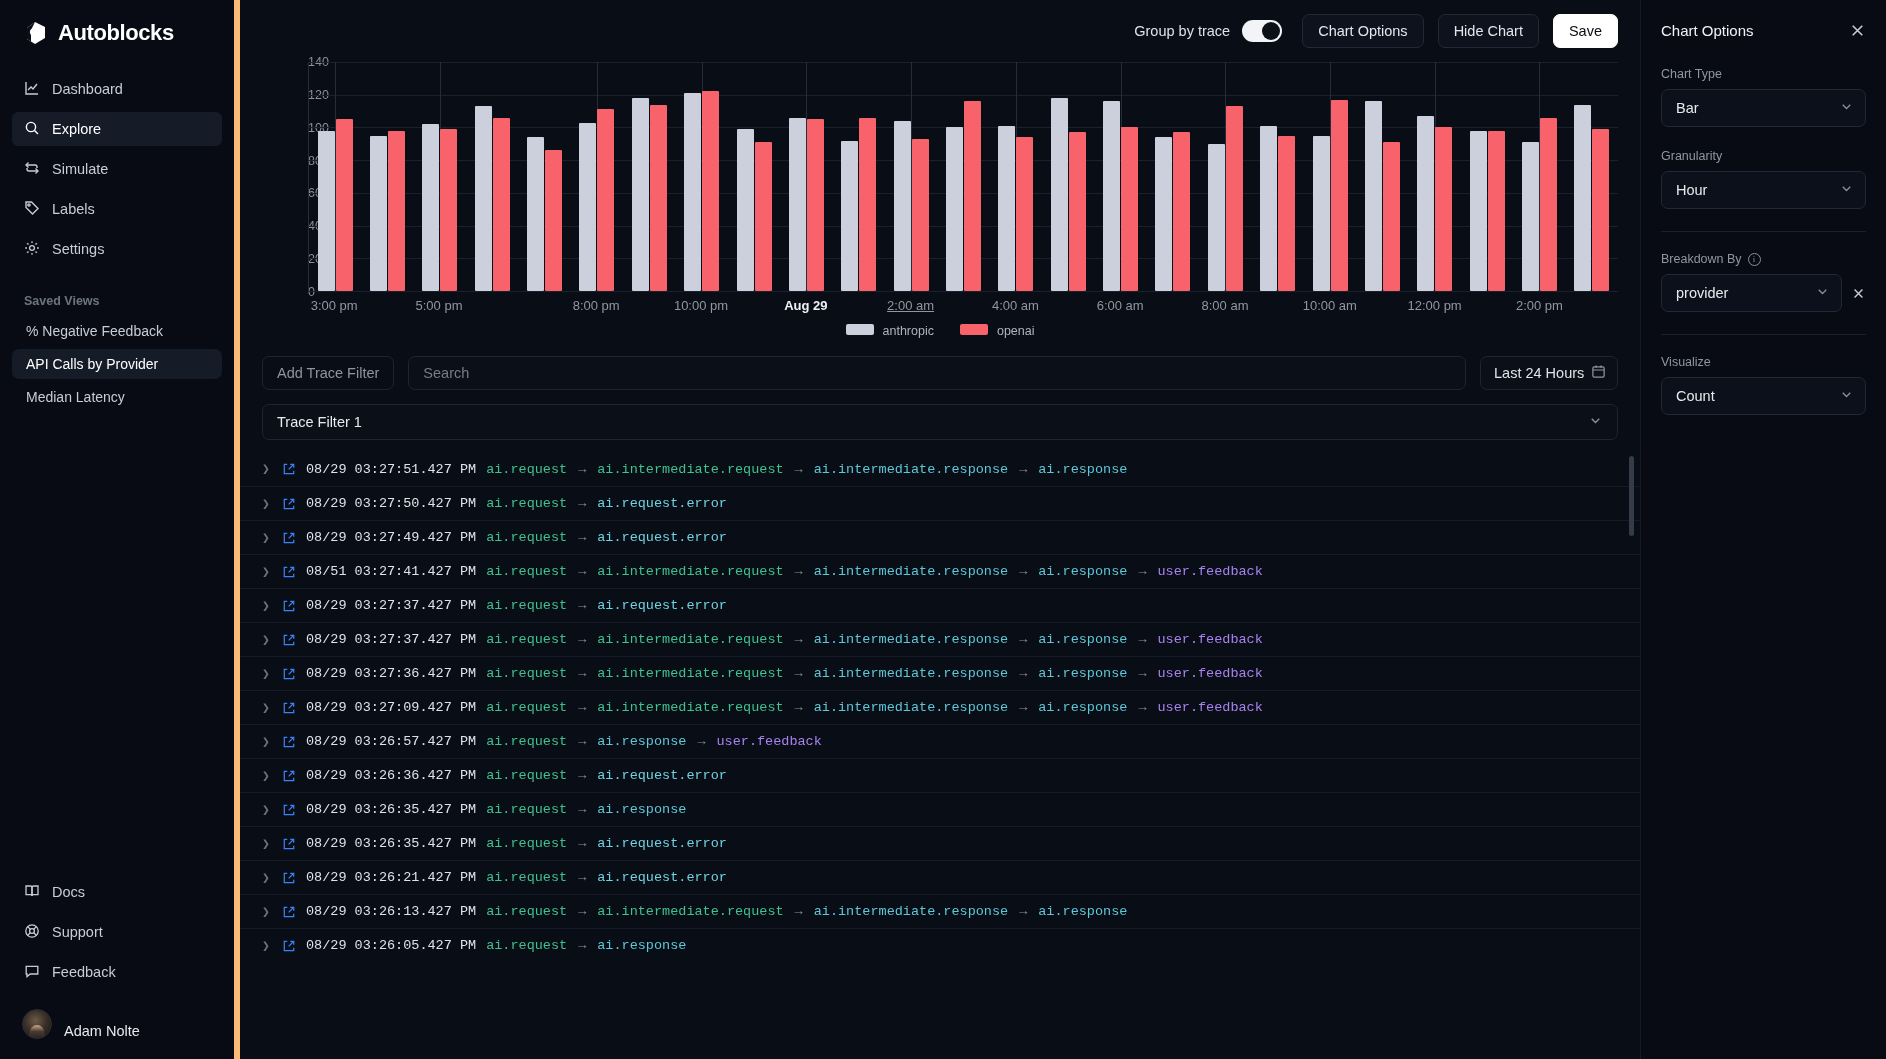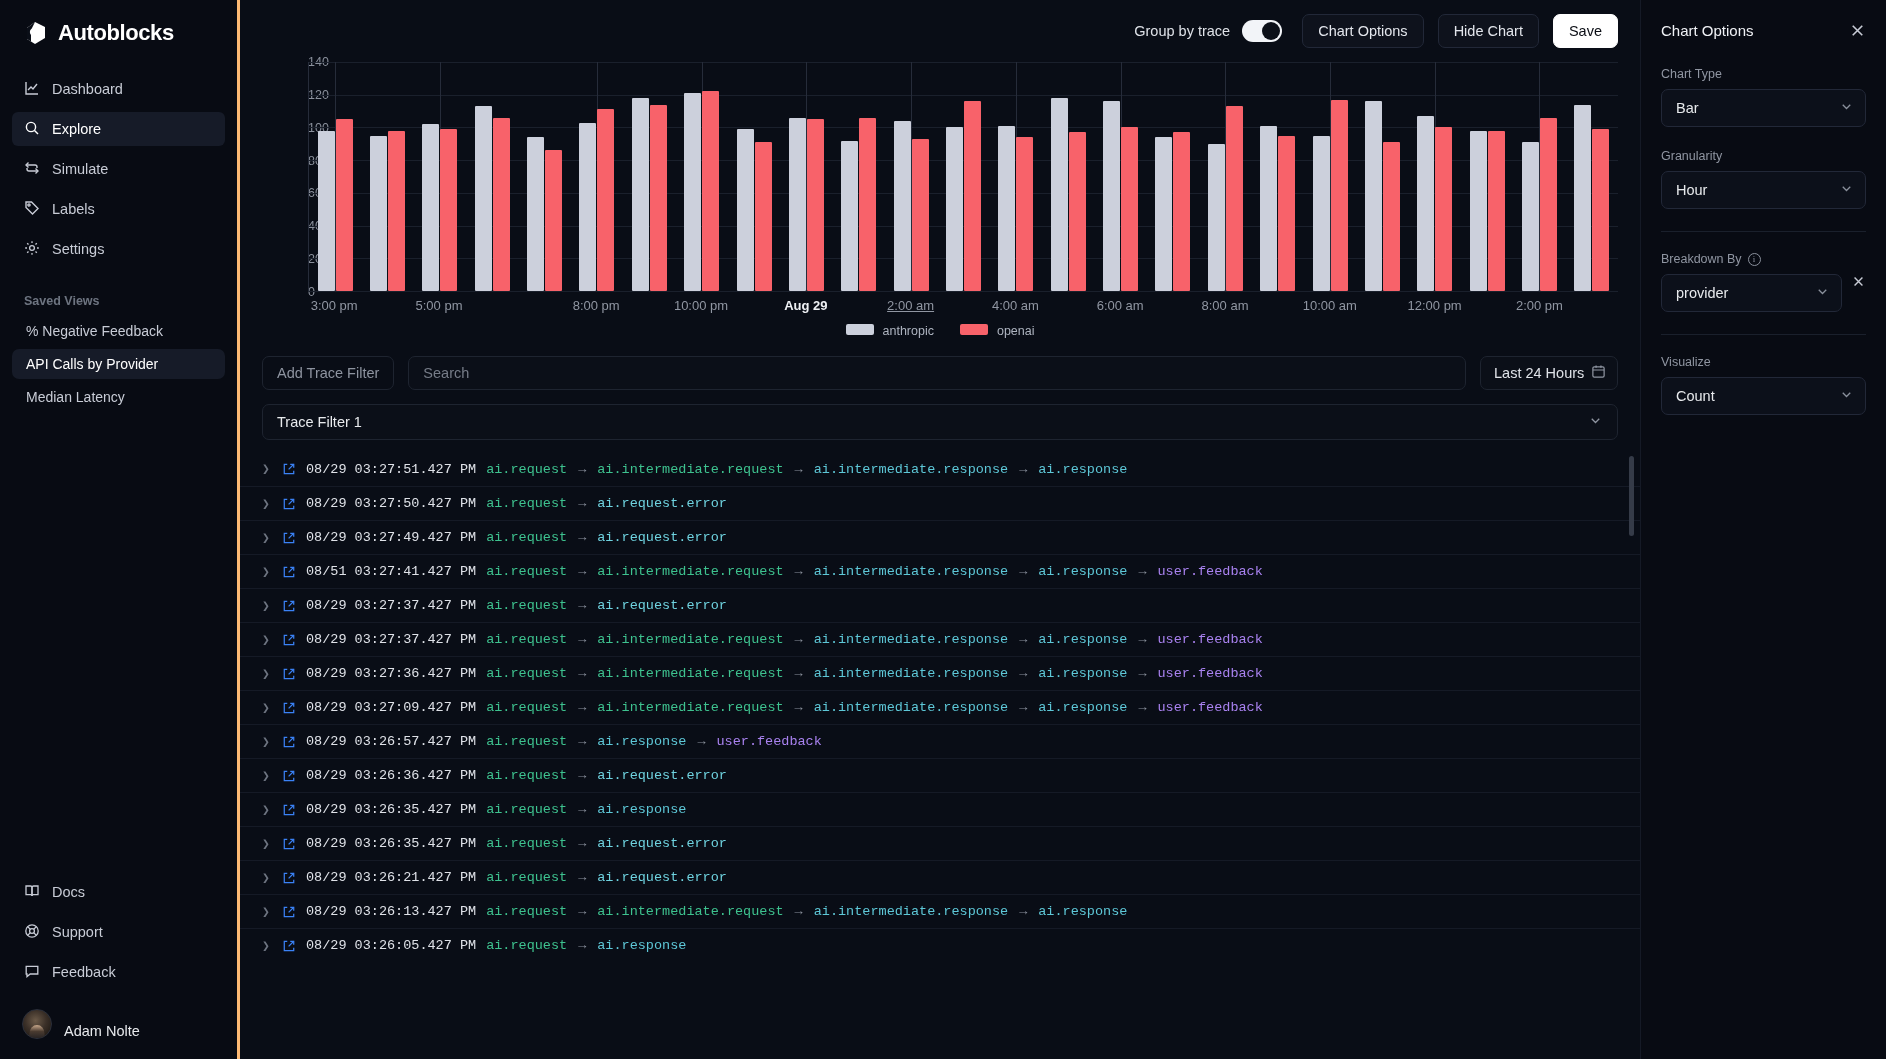--- a/index.html
+++ b/index.html
@@ -9,21 +9,21 @@
     font-family: "Liberation Sans", sans-serif;
     color: #e8eaed;
     overflow: hidden;
   }
   #app { display: flex; width: 1886px; height: 1059px; }
 
   
   #sidebar {
     width: 240px; height: 1059px; flex: 0 0 240px;
     background: #080b13;
-    border-right: 3px solid #fdba74;
+    border-right: 6px solid #fdba74;
     display: flex; flex-direction: column;
     padding: 0 12px;
   }
   .brand { display: flex; align-items: center; gap: 10px; padding: 20px 10px 26px 10px; }
   .brand-mark { width: 26px; height: 26px; flex: 0 0 26px; }
   .brand-text { font-size: 22px; font-weight: 700; letter-spacing: -0.4px; color: #ffffff; }
 
   .nav-item {
     display: flex; align-items: center; gap: 12px;
     height: 34px; padding: 0 12px; margin-bottom: 6px;
@@ -175,21 +175,21 @@
   .rp-head { display: flex; align-items: center; justify-content: space-between; margin-bottom: 28px; }
   .rp-title { font-size: 15px; color: #f0f2f6; }
   .rp-close { cursor: pointer; color: #c8ccd6; line-height: 0; }
   .rp-label { font-size: 12.5px; color: #9096a2; margin-bottom: 8px; display: flex; align-items: center; gap: 6px; }
   .rp-select {
     height: 38px; border: 1px solid #222838; border-radius: 7px;
     background: #0c101a; display: flex; align-items: center;
     justify-content: space-between; padding: 0 11px 0 14px;
     font-size: 14.5px; color: #e8eaed; cursor: pointer; margin-bottom: 22px;
   }
-  .rp-row { display: flex; gap: 9px; margin-bottom: 22px; }
+  .rp-row { display: flex; align-items: center; gap: 9px; margin-bottom: 22px; }
   .rp-row .rp-select { flex: 1 1 auto; margin-bottom: 0; }
   .rp-x { color: #c8ccd6; cursor: pointer; line-height: 0; }
   .rp-div { height: 1px; background: #1a202c; margin: 0 0 20px 0; }
   .info-dot {
     width: 13px; height: 13px; border-radius: 50%;
     border: 1px solid #8a909c; font-size: 9px; color: #8a909c;
     display: inline-flex; align-items: center; justify-content: center;
     font-family: "Liberation Serif", serif;
   }
 </style>

